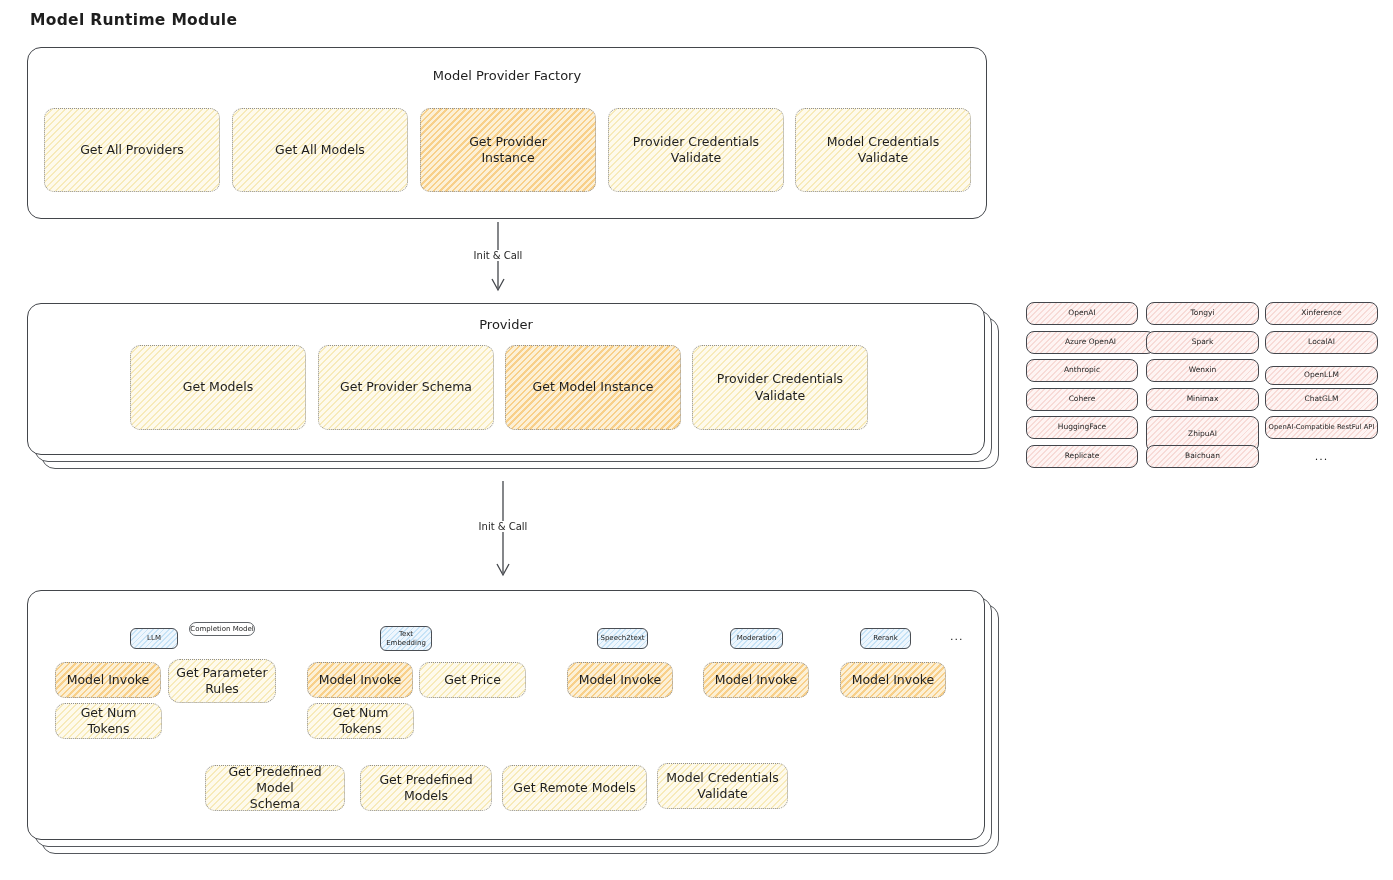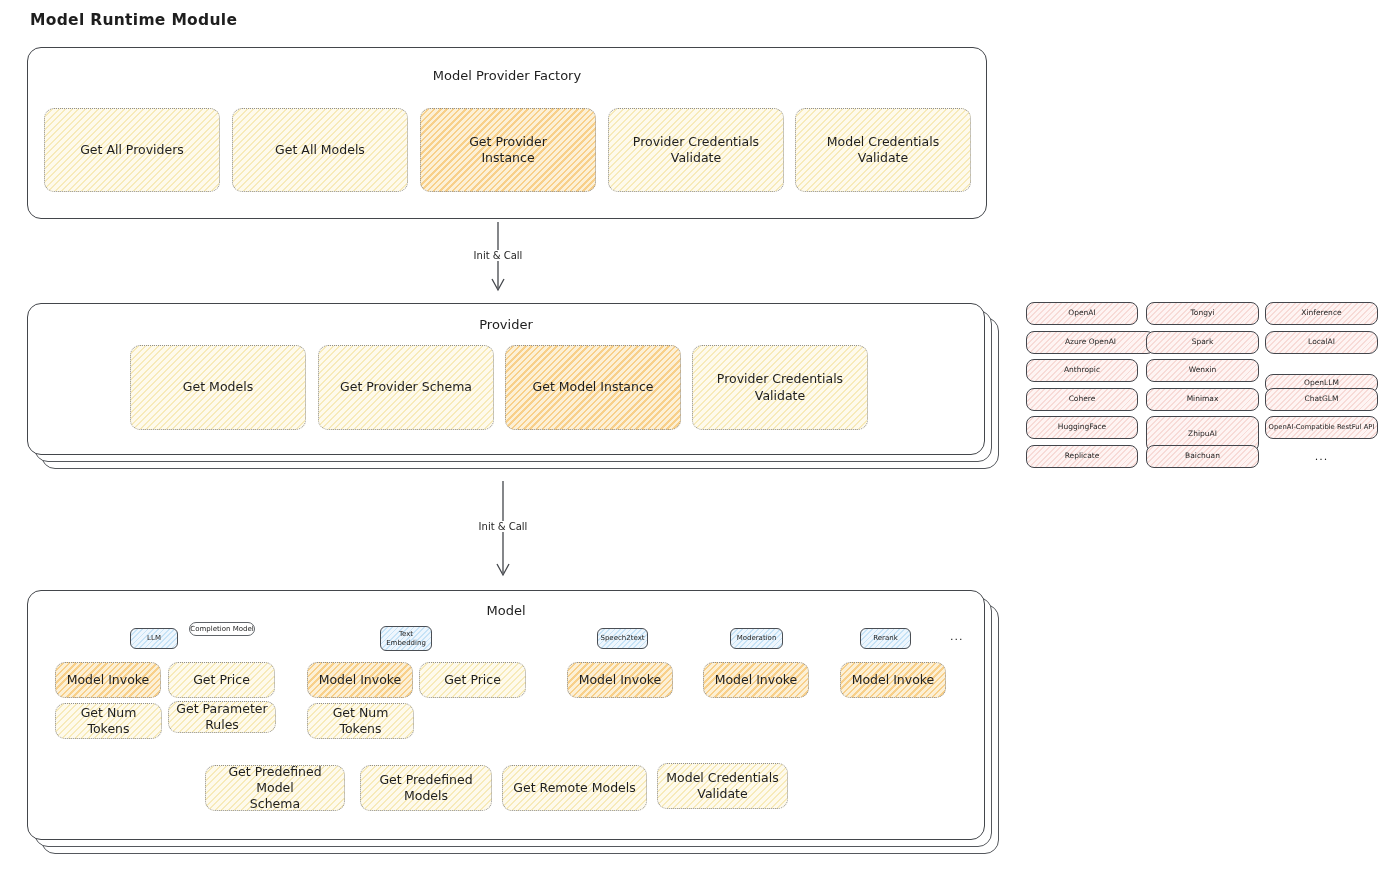--- a/index.html
+++ b/index.html
@@ -77,21 +77,21 @@
   <div class="abs pinkbox flexc" style="left:1026px;top:302px;width:112px;height:23px;">OpenAI</div>
   <div class="abs pinkbox flexc" style="left:1146px;top:302px;width:113px;height:23px;">Tongyi</div>
   <div class="abs pinkbox flexc" style="left:1265px;top:302px;width:113px;height:23px;">Xinference</div>
 
   <div class="abs pinkbox flexc" style="left:1026px;top:331px;width:129px;height:23px;">Azure OpenAI</div>
   <div class="abs pinkbox flexc" style="left:1146px;top:331px;width:113px;height:23px;">Spark</div>
   <div class="abs pinkbox flexc" style="left:1265px;top:331px;width:113px;height:23px;border-radius:9px;">LocalAI</div>
 
   <div class="abs pinkbox flexc" style="left:1026px;top:359px;width:112px;height:23px;">Anthropic</div>
   <div class="abs pinkbox flexc" style="left:1146px;top:359px;width:113px;height:23px;">Wenxin</div>
-  <div class="abs pinkbox flexc" style="left:1265px;top:374px;width:113px;height:19px;">OpenLLM</div>
+  <div class="abs pinkbox flexc" style="left:1265px;top:366px;width:113px;height:19px;">OpenLLM</div>
 
   <div class="abs pinkbox flexc" style="left:1026px;top:388px;width:112px;height:23px;">Cohere</div>
   <div class="abs pinkbox flexc" style="left:1146px;top:388px;width:113px;height:23px;">Minimax</div>
   <div class="abs pinkbox flexc" style="left:1265px;top:388px;width:113px;height:23px;">ChatGLM</div>
 
   <div class="abs pinkbox flexc" style="left:1026px;top:416px;width:112px;height:23px;">HuggingFace</div>
   <div class="abs pinkbox flexc" style="left:1146px;top:416px;width:113px;height:36px;">ZhipuAI</div>
   <div class="abs pinkbox small flexc" style="left:1265px;top:416px;width:113px;height:23px;">OpenAI-Compatible RestFul API</div>
 
   <div class="abs pinkbox flexc" style="left:1026px;top:445px;width:112px;height:23px;">Replicate</div>
@@ -100,42 +100,41 @@
 
   <svg class="abs" style="left:493px;top:481px;" width="20" height="100">
     <line x1="10" y1="0" x2="10" y2="92" stroke="#43464b" stroke-width="1.3"></line>
     <polyline points="4,83 10,94 16,83" fill="none" stroke="#43464b" stroke-width="1.3"></polyline>
   </svg>
   <div class="abs arrow-label" style="left:471px;top:521px;width:64px;">Init &amp; Call</div>
 
   <div class="abs stack" style="left:41px;top:604px;width:958px;height:250px;"></div>
   <div class="abs stack" style="left:34px;top:597px;width:958px;height:250px;"></div>
   <div class="abs container" style="left:27px;top:590px;width:958px;height:250px;"></div>
-  <div class="abs sec-title" style="left:27px;top:603px;width:958px;">Model</div>
 
   <div class="abs btag flexc" style="left:130px;top:628px;width:48px;height:21px;">LLM</div>
   <div class="abs wtag flexc" style="left:189px;top:622px;width:66px;height:14px;">Completion Model</div>
   <div class="abs wtag flexc" style="left:191px;top:638px;width:64px;height:14px;margin-top:27px;">Chat Model</div>
   <div class="abs btag flexc" style="left:380px;top:626px;width:52px;height:25px;">Text
 Embedding</div>
   <div class="abs btag flexc" style="left:597px;top:628px;width:51px;height:21px;">Speech2text</div>
   <div class="abs btag flexc" style="left:730px;top:628px;width:53px;height:21px;">Moderation</div>
   <div class="abs btag flexc" style="left:860px;top:628px;width:51px;height:21px;">Rerank</div>
   <div class="abs ellipsis" style="left:950px;top:630px;">...</div>
 
   <div class="abs ybox orange flexc" style="left:55px;top:662px;width:106px;height:36px;">Model Invoke</div>
   <div class="abs ybox flexc" style="left:168px;top:662px;width:107px;height:36px;">Get Price</div>
   <div class="abs ybox orange flexc" style="left:307px;top:662px;width:106px;height:36px;">Model Invoke</div>
   <div class="abs ybox flexc" style="left:419px;top:662px;width:107px;height:36px;">Get Price</div>
   <div class="abs ybox orange flexc" style="left:567px;top:662px;width:106px;height:36px;">Model Invoke</div>
   <div class="abs ybox orange flexc" style="left:703px;top:662px;width:106px;height:36px;">Model Invoke</div>
   <div class="abs ybox orange flexc" style="left:840px;top:662px;width:106px;height:36px;">Model Invoke</div>
 
   <div class="abs ybox flexc" style="left:55px;top:703px;width:107px;height:36px;">Get Num Tokens</div>
-  <div class="abs ybox flexc" style="left:168px;top:701px;width:108px;height:32px;">Get Parameter
+  <div class="abs ybox flexc" style="left:168px;top:659px;width:108px;height:44px;border-radius:12px;">Get Parameter
 Rules</div>
   <div class="abs ybox flexc" style="left:307px;top:703px;width:107px;height:36px;">Get Num Tokens</div>
 
   <div class="abs ybox flexc" style="left:205px;top:765px;width:140px;height:46px;">Get Predefined Model
 Schema</div>
   <div class="abs ybox flexc" style="left:360px;top:765px;width:132px;height:46px;">Get Predefined
 Models</div>
   <div class="abs ybox flexc" style="left:502px;top:765px;width:145px;height:46px;">Get Remote Models</div>
   <div class="abs ybox flexc" style="left:657px;top:763px;width:131px;height:46px;">Model Credentials
 Validate</div>

